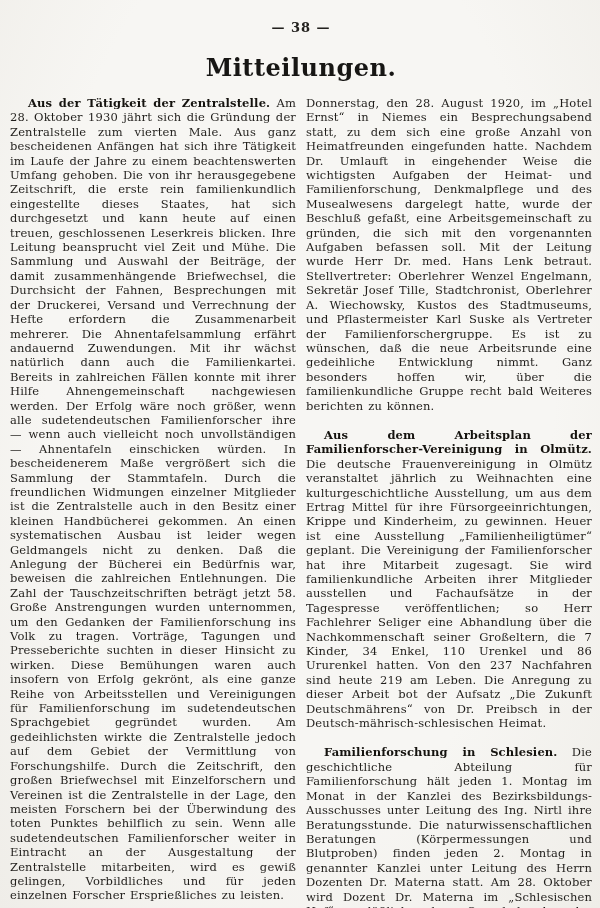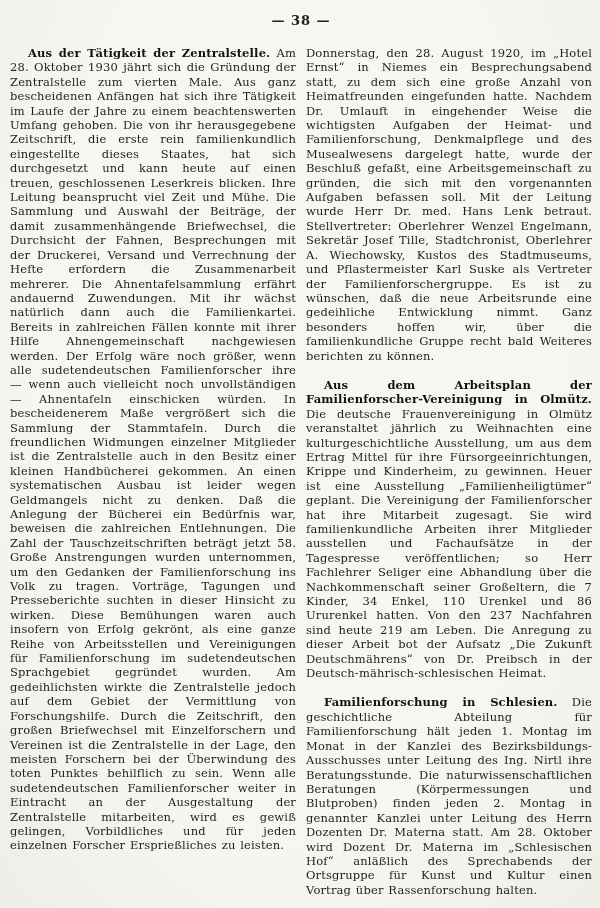--- a/index.html
+++ b/index.html
@@ -14,21 +14,21 @@
     overflow: hidden;
   }
   .page {
     position: relative;
     width: 600px;
     height: 908px;
     background:
       radial-gradient(ellipse at 50% 40%, #f7f6f3 60%, #efede8 100%);
     color: #1d1c1a;
     box-sizing: border-box;
-    padding: 13px 8px 0 10px;
+    padding: 20px 8px 0 10px;
   }
   .page-number {
     text-align: center;
     font-size: 13px;
     font-weight: bold;
     letter-spacing: 1px;
     margin: 0 0 18px 0;
     color: #23211e;
   }
   .page-title {
@@ -65,20 +65,21 @@
     font-weight: bold;
     color: #15130f;
   }
   .lead:empty { display: none; }
 </style>
 </head>
 <body>
 
 <div class="page">
   <div class="page-number">— 38 —</div>
+  <h1 class="page-title">Mitteilungen.</h1>
 
   <div class="columns">
     <div class="column">
       <p><span class="lead">Aus der Tätigkeit der Zentralstelle.</span> <span>Am 28. Oktober 1930 jährt sich die Gründung der Zentralstelle zum vierten Male. Aus ganz bescheidenen Anfängen hat sich ihre Tätigkeit im Laufe der Jahre zu einem beachtenswerten Umfang gehoben. Die von ihr herausgegebene Zeitschrift, die erste rein familienkundlich eingestellte dieses Staates, hat sich durchgesetzt und kann heute auf einen treuen, geschlossenen Leserkreis blicken. Ihre Leitung beansprucht viel Zeit und Mühe. Die Sammlung und Auswahl der Beiträge, der damit zusammenhängende Briefwechsel, die Durchsicht der Fahnen, Besprechungen mit der Druckerei, Versand und Verrechnung der Hefte erfordern die Zusammenarbeit mehrerer. Die Ahnentafelsammlung erfährt andauernd Zuwendungen. Mit ihr wächst natürlich dann auch die Familienkartei. Bereits in zahlreichen Fällen konnte mit ihrer Hilfe Ahnengemeinschaft nachgewiesen werden. Der Erfolg wäre noch größer, wenn alle sudetendeutschen Familienforscher ihre — wenn auch vielleicht noch unvollständigen — Ahnentafeln einschicken würden. In bescheidenerem Maße vergrößert sich die Sammlung der Stammtafeln. Durch die freundlichen Widmungen einzelner Mitglieder ist die Zentralstelle auch in den Besitz einer kleinen Handbücherei gekommen. An einen systematischen Ausbau ist leider wegen Geldmangels nicht zu denken. Daß die Anlegung der Bücherei ein Bedürfnis war, beweisen die zahlreichen Entlehnungen. Die Zahl der Tauschzeitschriften beträgt jetzt 58. Große Anstrengungen wurden unternommen, um den Gedanken der Familienforschung ins Volk zu tragen. Vorträge, Tagungen und Presseberichte suchten in dieser Hinsicht zu wirken. Diese Bemühungen waren auch insofern von Erfolg gekrönt, als eine ganze Reihe von Arbeitsstellen und Vereinigungen für Familienforschung im sudetendeutschen Sprachgebiet gegründet wurden. Am gedeihlichsten wirkte die Zentralstelle jedoch auf dem Gebiet der Vermittlung von Forschungshilfe. Durch die Zeitschrift, den großen Briefwechsel mit Einzelforschern und Vereinen ist die Zentralstelle in der Lage, den meisten Forschern bei der Überwindung des toten Punktes behilflich zu sein. Wenn alle sudetendeutschen Familienforscher weiter in Eintracht an der Ausgestaltung der Zentralstelle mitarbeiten, wird es gewiß gelingen, Vorbildliches und für jeden einzelnen Forscher Ersprießliches zu leisten.</span></p>
 
     </div>
 
     <div class="column">
       <p class="no-indent"><span>Donnerstag, den 28. August 1920, im „Hotel Ernst“ in Niemes ein Besprechungsabend statt, zu dem sich eine große Anzahl von Heimatfreunden eingefunden hatte. Nachdem Dr. Umlauft in eingehender Weise die wichtigsten Aufgaben der Heimat- und Familienforschung, Denkmalpflege und des Musealwesens dargelegt hatte, wurde der Beschluß gefaßt, eine Arbeitsgemeinschaft zu gründen, die sich mit den vorgenannten Aufgaben befassen soll. Mit der Leitung wurde Herr Dr. med. Hans Lenk betraut. Stellvertreter: Oberlehrer Wenzel Engelmann, Sekretär Josef Tille, Stadtchronist, Oberlehrer A. Wiechowsky, Kustos des Stadtmuseums, und Pflastermeister Karl Suske als Vertreter der Familienforschergruppe. Es ist zu wünschen, daß die neue Arbeitsrunde eine gedeihliche Entwicklung nimmt. Ganz besonders hoffen wir, über die familienkundliche Gruppe recht bald Weiteres berichten zu können.</span></p>
       <p><span class="lead">Aus dem Arbeitsplan der Familienforscher-Vereinigung in Olmütz.</span> <span>Die deutsche Frauenvereinigung in Olmütz veranstaltet jährlich zu Weihnachten eine kulturgeschichtliche Ausstellung, um aus dem Ertrag Mittel für ihre Fürsorgeeinrichtungen, Krippe und Kinderheim, zu gewinnen. Heuer ist eine Ausstellung „Familienheiligtümer“ geplant. Die Vereinigung der Familienforscher hat ihre Mitarbeit zugesagt. Sie wird familienkundliche Arbeiten ihrer Mitglieder ausstellen und Fachaufsätze in der Tagespresse veröffentlichen; so Herr Fachlehrer Seliger eine Abhandlung über die Nachkommenschaft seiner Großeltern, die 7 Kinder, 34 Enkel, 110 Urenkel und 86 Ururenkel hatten. Von den 237 Nachfahren sind heute 219 am Leben. Die Anregung zu dieser Arbeit bot der Aufsatz „Die Zukunft Deutschmährens“ von Dr. Preibsch in der Deutsch-mährisch-schlesischen Heimat.</span></p>

